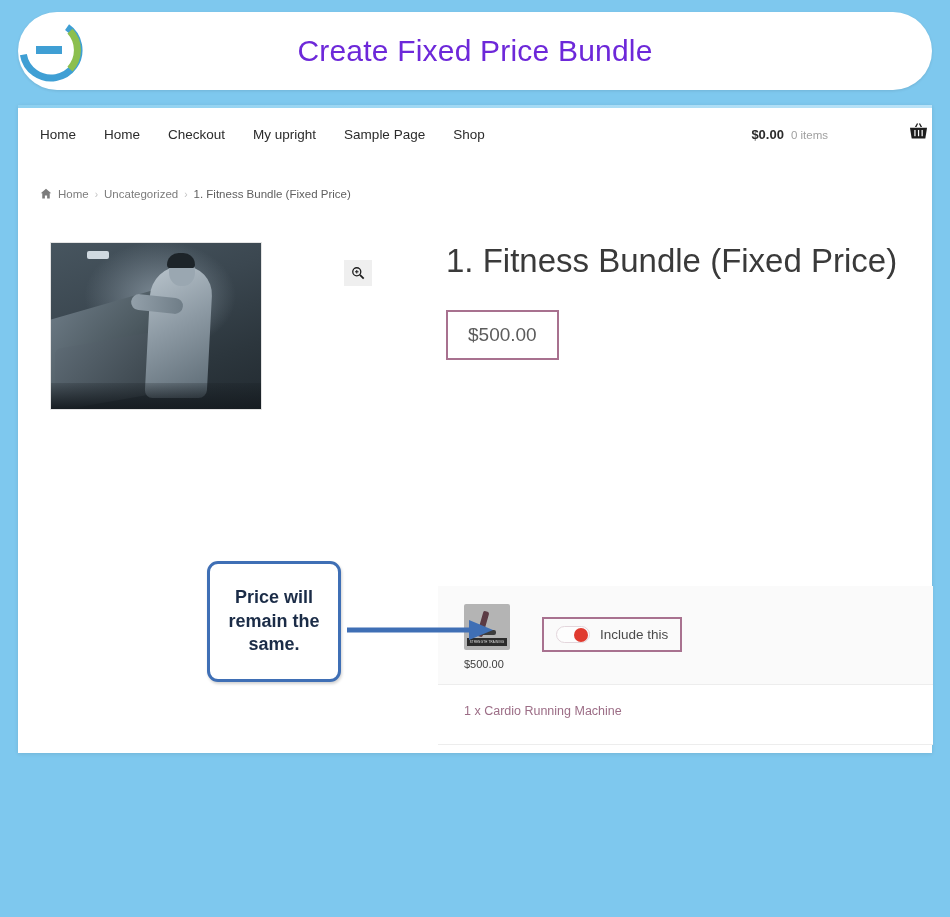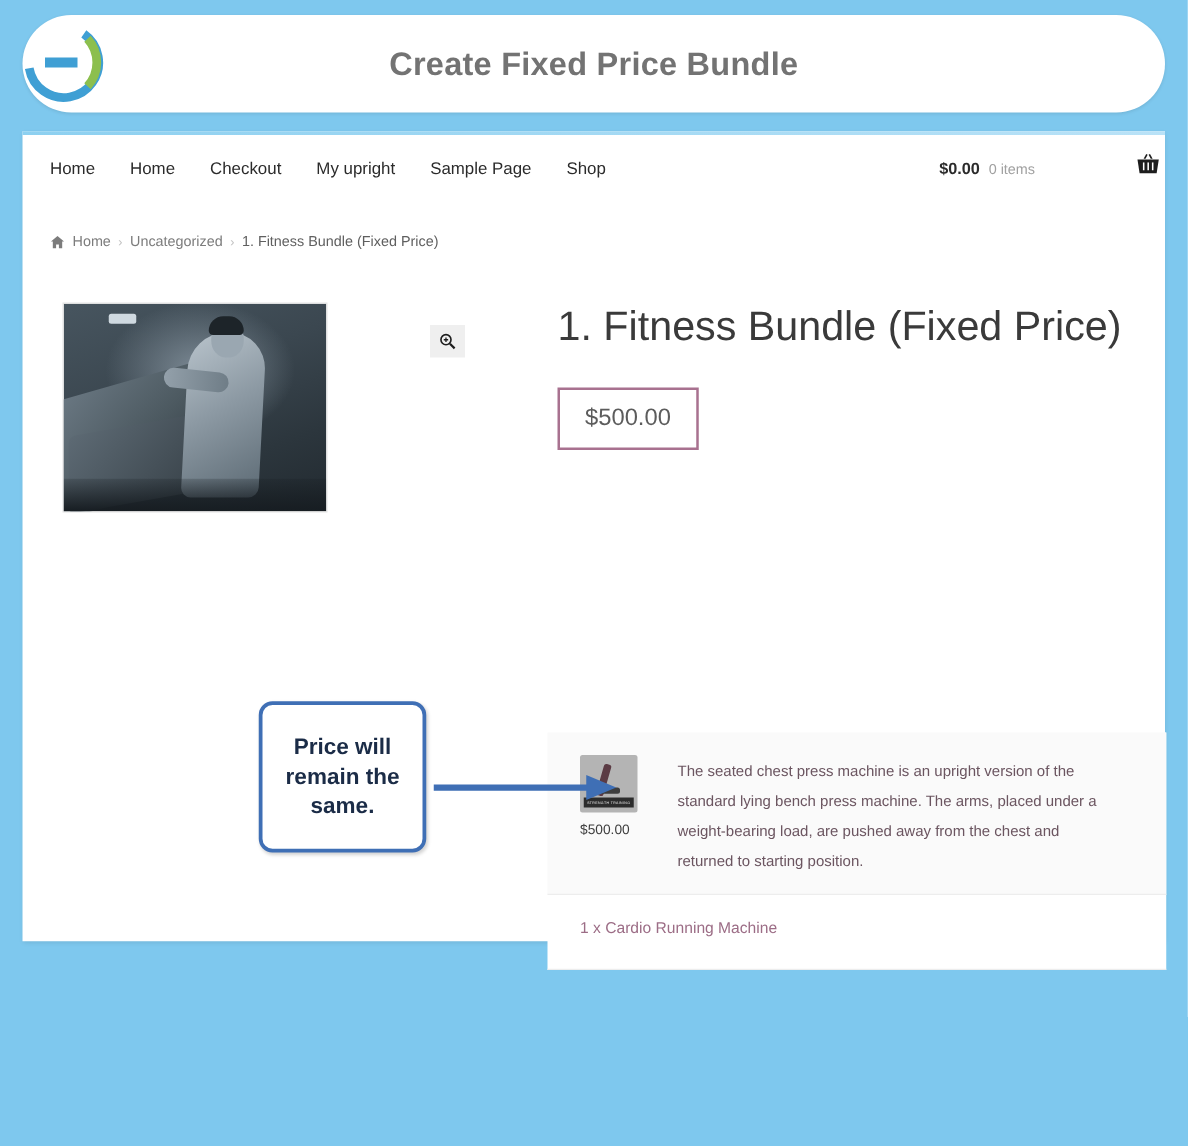--- a/index.html
+++ b/index.html
@@ -14,22 +14,22 @@
   
   .header-bar {
     position: absolute; left: 18px; top: 12px;
     width: 914px; height: 78px;
     background: #ffffff;
     border-radius: 44px;
     box-shadow: 0 1px 3px rgba(0,0,0,.10);
     display: flex; align-items: center; justify-content: center;
   }
   .header-title {
-    color: #737373;
-    font-size: 26px; font-weight: bold;
+    color: #6d28d9;
+    font-size: 30px; font-weight: normal;
     letter-spacing: .2px;
   }
   .brand-logo {
     position: absolute; left: 18px; top: 17px;
     width: 66px; height: 66px;
   }
 
   
   .site-card {
     position: absolute; left: 18px; top: 105px;
@@ -304,21 +304,26 @@
             <div class="thumb-shape-chest"></div>
             <div class="thumb-shape-chest2"></div>
             <div class="thumb-shape-chest3"></div>
             <div class="thumb-strip">
               <span>STRENGTH TRAINING</span>
             </div>
           </div>
           <div class="thumb-price">$500.00</div>
         </div>
         <div class="item-body">
-          <div class="item-desc">The seated chest press machine is an upright version of the standard lying bench press machine. The arms, placed under a weight-bearing load, are pushed away from the chest and returned to starting position.</div>
+          <div class="toggle-wrap">
+            <div class="toggle">
+              <div class="toggle-knob"></div>
+            </div>
+            <span class="toggle-label">Include this</span>
+          </div>
         </div>
       </div>
 
       <div class="bundle-item">
         <div class="item-body">
           <div class="item-name">1 x Cardio Running Machine</div>
         </div>
       </div>
 
     </div>

